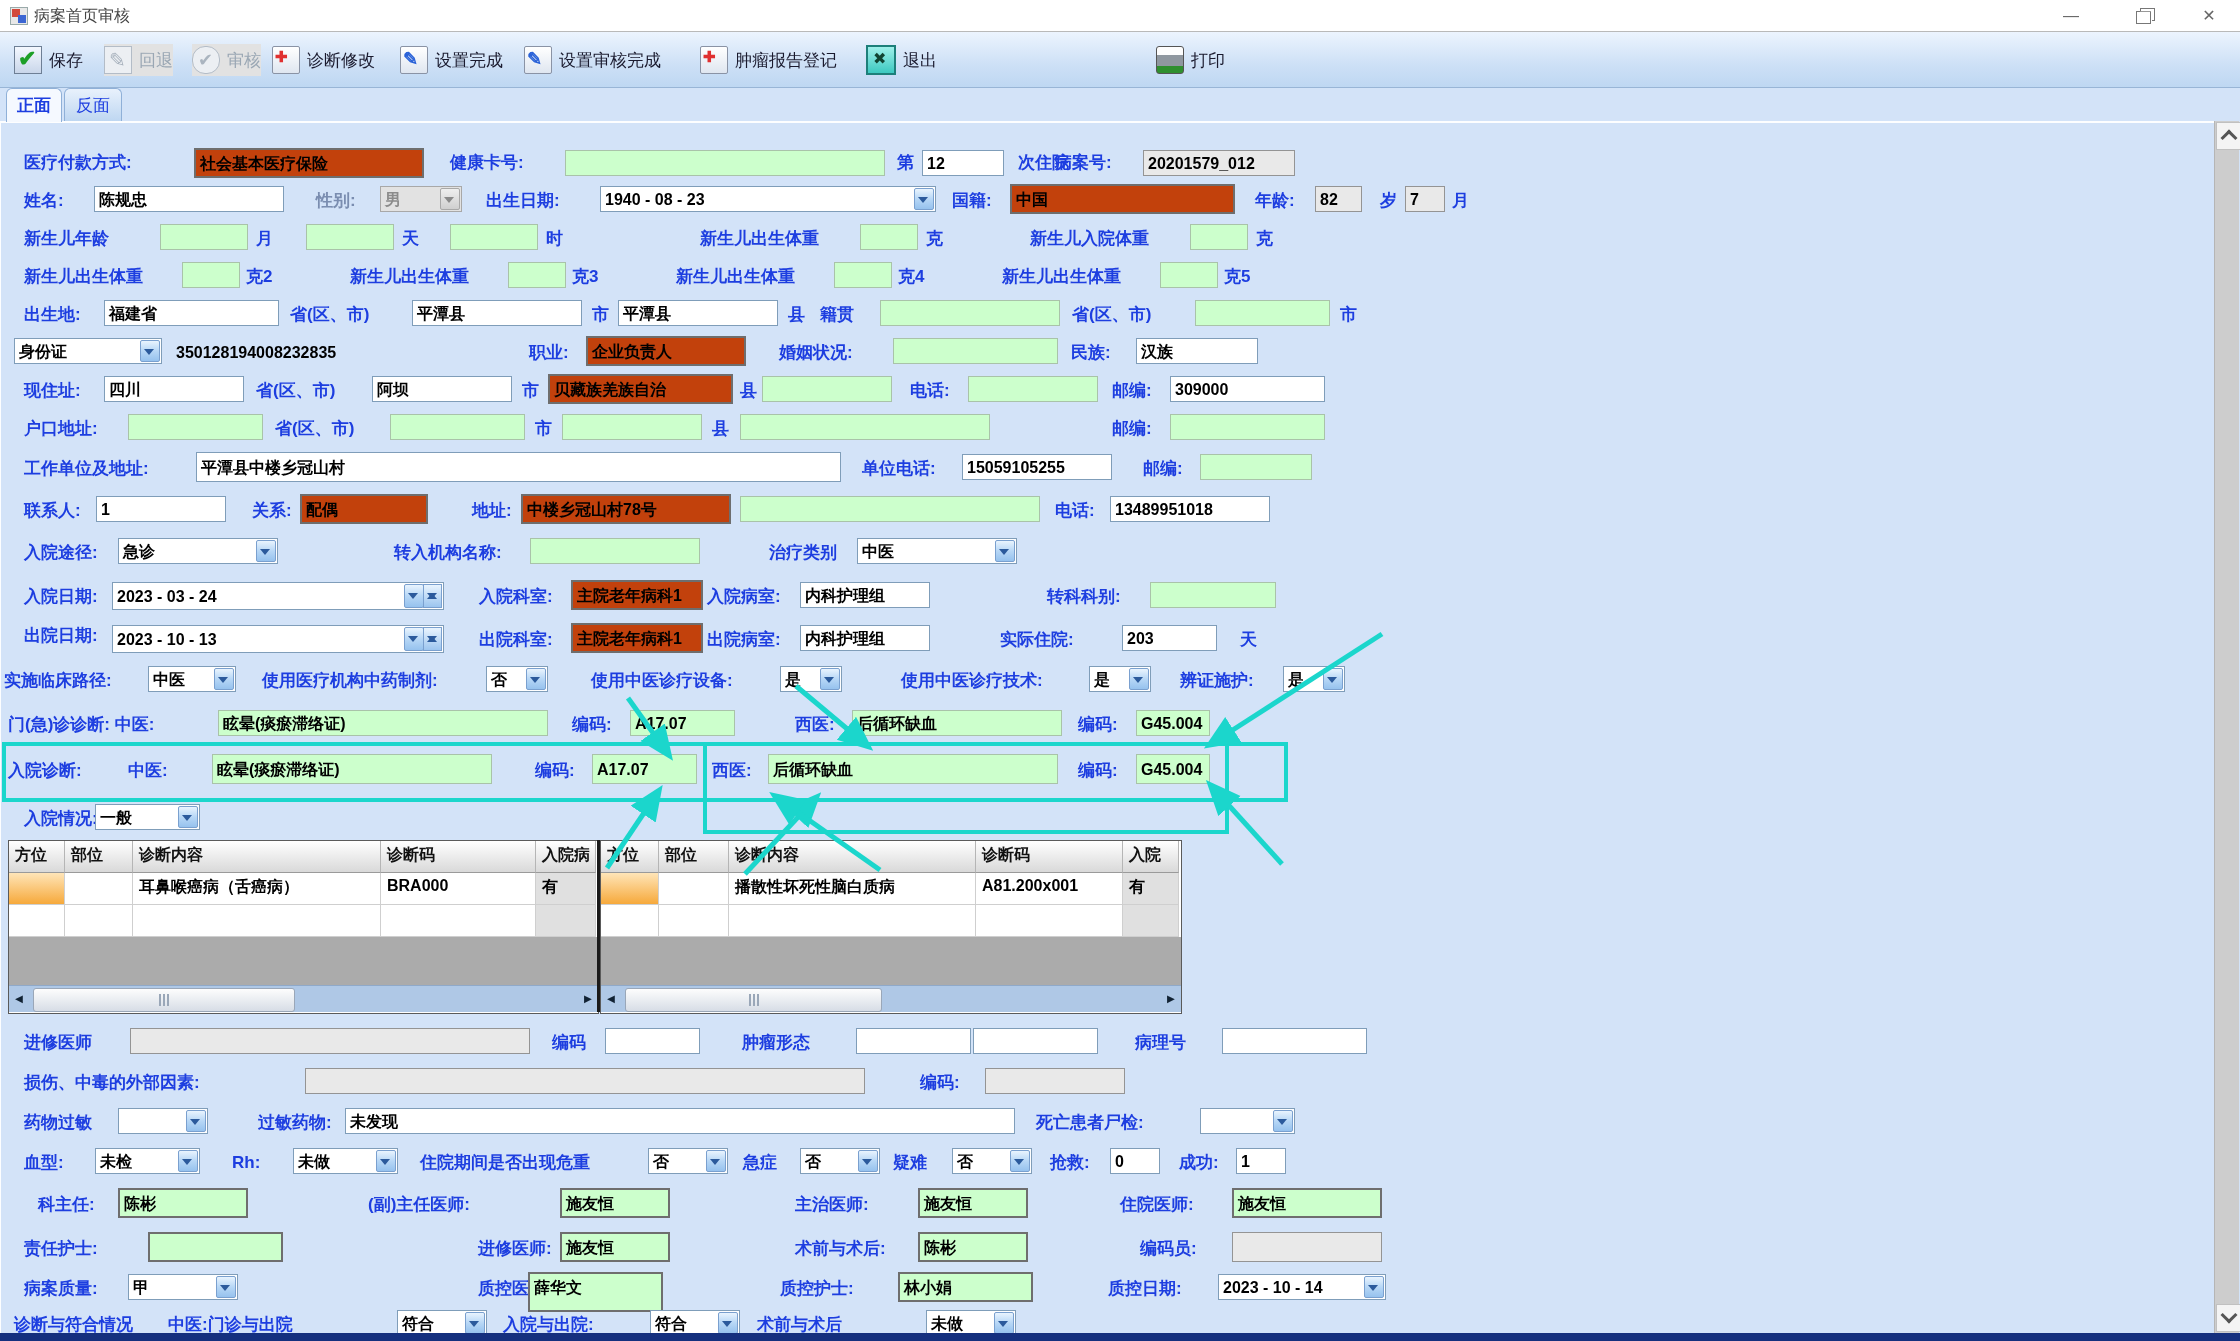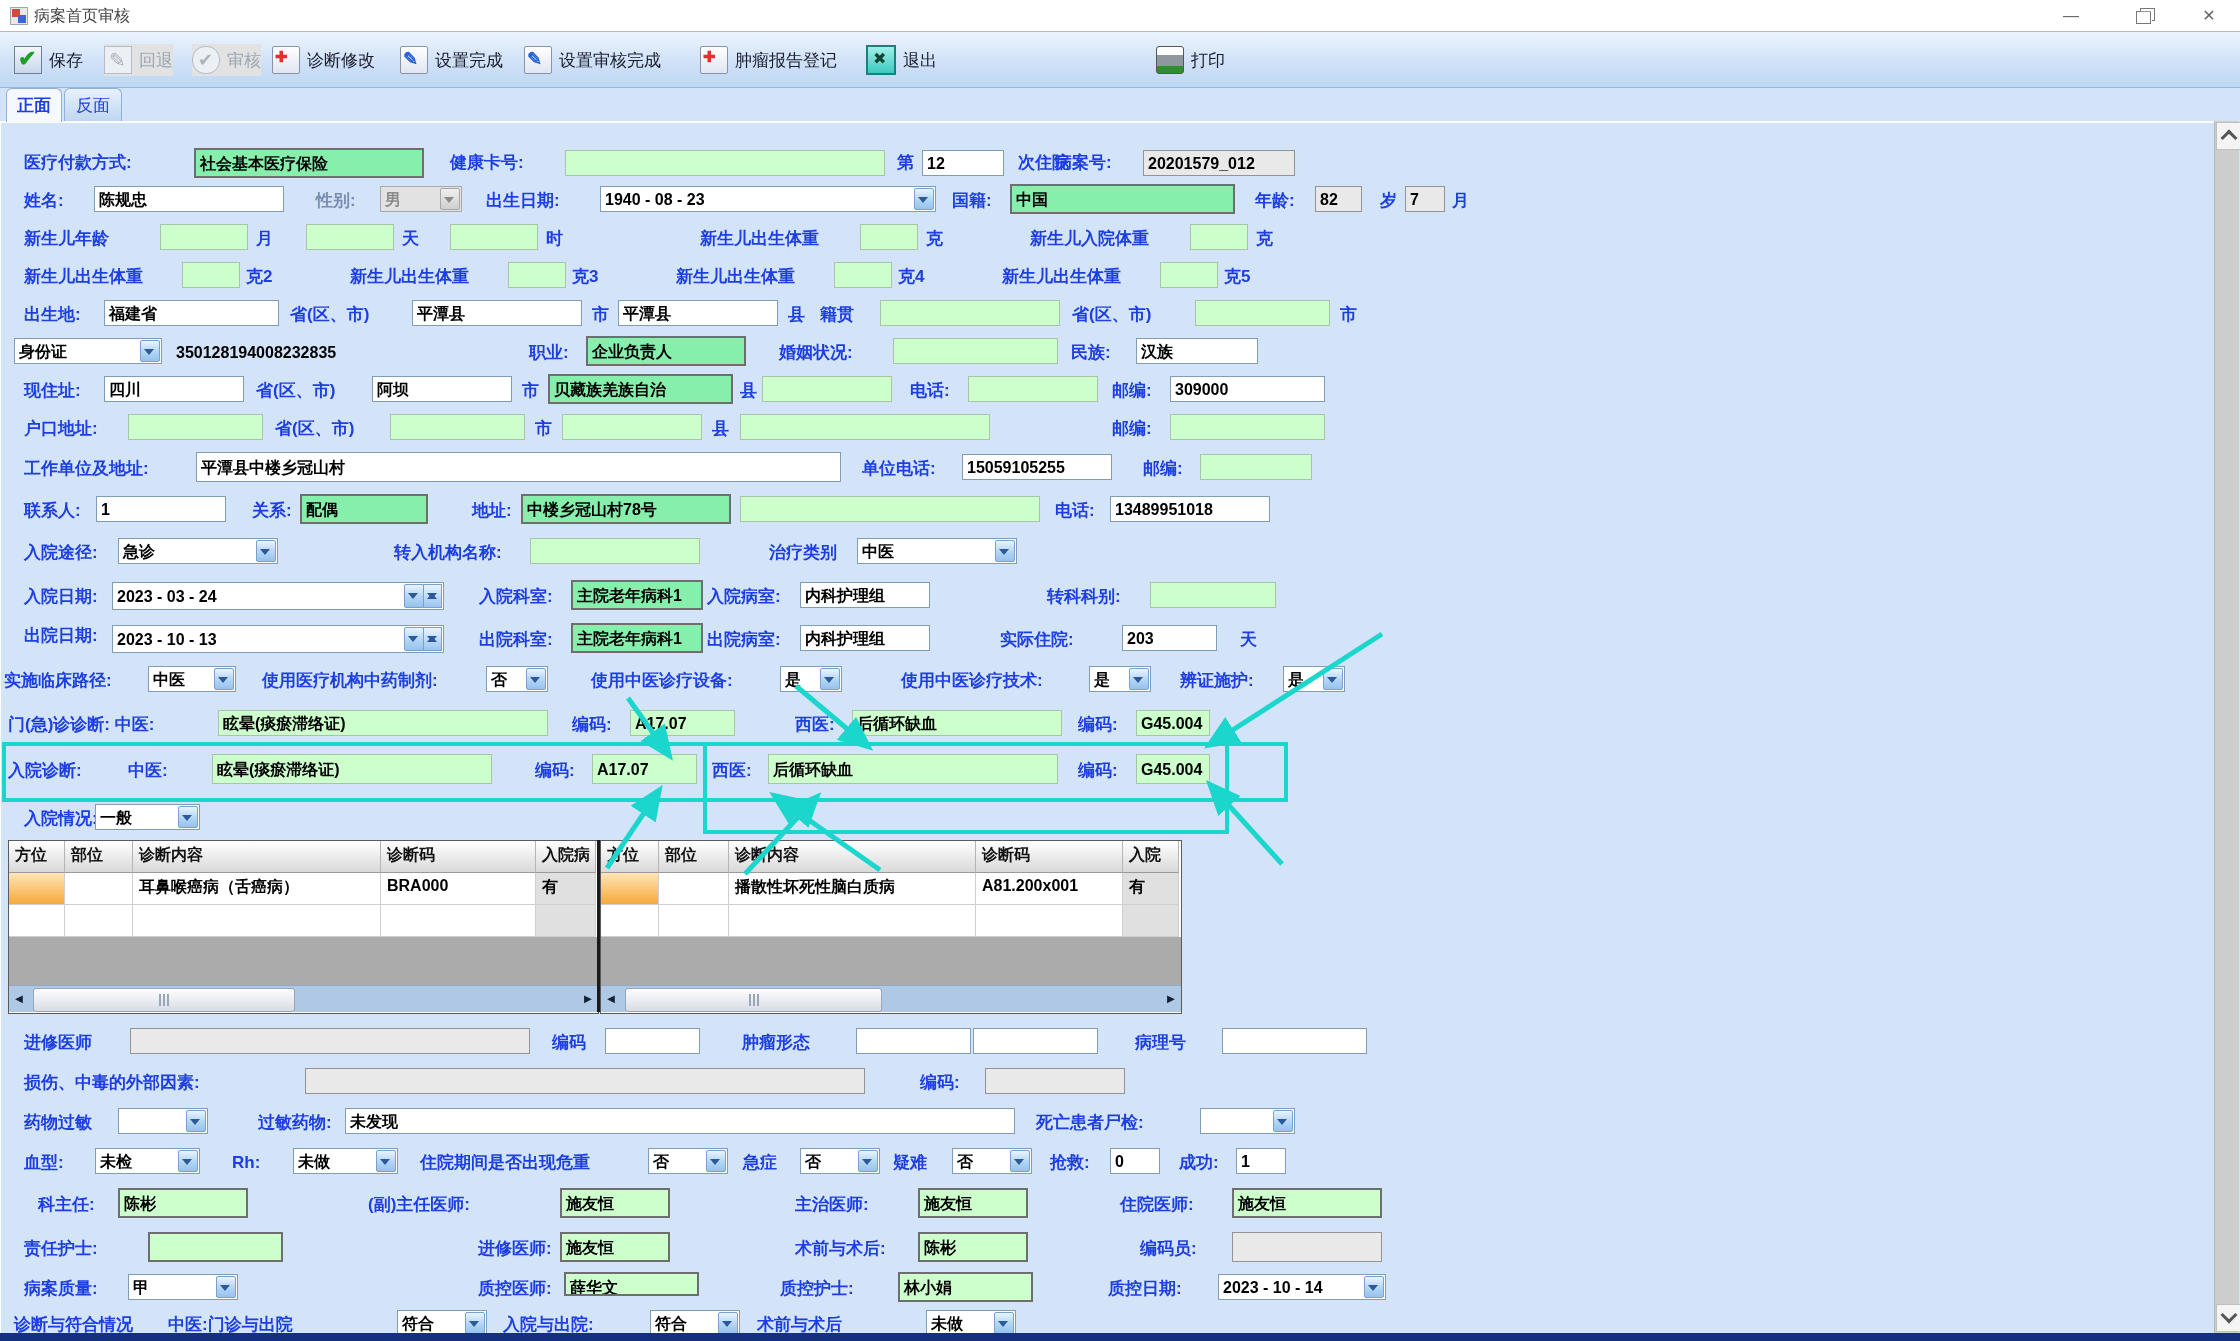--- a/index.html
+++ b/index.html
@@ -33,21 +33,21 @@
 .i-print{background:linear-gradient(#fdfdfd 0 30%,#8f979f 30% 75%,#2f8f2f 75% 100%);border:1px solid #555;border-radius:3px}
 
 .tab{top:88px;height:34px;line-height:34px;text-align:center;font-size:17px;font-weight:bold;color:#1d3ee0;border:1px solid #8fb0d8;border-bottom:none;border-radius:6px 6px 0 0}
 .tab.on{background:#f5f9ff;z-index:3}
 .tab.off{background:linear-gradient(#e8f1fc,#bdd6f1);font-weight:normal}
 .page{left:0;top:121px;width:2214px;height:1212px;background:#d3e3f8;border-top:2px solid #fdfeff;border-left:1px solid #fdfeff}
 
 .lb{position:absolute;font-size:17px;line-height:26px;font-weight:bold;color:#1d3ee0;white-space:nowrap}
 .fd{position:absolute;height:26px;box-sizing:border-box;font-size:16px;line-height:23px;font-weight:bold;color:#000;padding:1px 4px;white-space:nowrap;overflow:hidden}
 .w{background:#fff;border:1px solid #7f9db9}
-.w2{background:#86efac;border:2px solid #6e6e6e}
+.w2{background:#c2410c;border:2px solid #6e6e6e}
 .g{background:#ccffcc;border:1px solid #a9c3a9}
 .g2{background:#ccffcc;border:2px solid #6e6e6e}
 .d{background:#e9e9e9;border:1px solid #949494}
 .cbtn{position:absolute;top:1px;right:1px;bottom:1px;width:18px;background:linear-gradient(#e9f4fe,#b7d7f6 50%,#96c2ee);border:1px solid #7aa0cf;border-radius:2px}
 .cbtn::after{content:"";position:absolute;left:3px;top:8px;border:5px solid transparent;border-top:6px solid #2b5a9c}
 .dis{background:#e2e2e2;color:#8b8b8b}
 .dis .cbtn{background:linear-gradient(#efefef,#cfcfcf);border-color:#a8a8a8}
 .dis .cbtn::after{border-top-color:#8a8a8a}
 .spn{position:absolute;top:1px;right:20px;bottom:1px;width:17px;background:linear-gradient(#e9f4fe,#9cc5ef);border:1px solid #7aa0cf}
 .spn::before{content:"";position:absolute;left:3px;top:3px;border:5px solid transparent;border-bottom:6px solid #2b5a9c}
@@ -404,21 +404,21 @@
 <span class="lb" style="left:478px;top:1236px">进修医师:</span>
 <div class="fd g2" style="left:560px;top:1232px;width:110px;height:30px;line-height:25px">施友恒</div>
 <span class="lb" style="left:795px;top:1236px">术前与术后:</span>
 <div class="fd g2" style="left:918px;top:1232px;width:110px;height:30px;line-height:25px">陈彬</div>
 <span class="lb" style="left:1140px;top:1236px">编码员:</span>
 <div class="fd d" style="left:1232px;top:1232px;width:150px;height:30px"></div>
 
 <span class="lb" style="left:24px;top:1276px">病案质量:</span>
 <div class="fd w" style="left:128px;top:1274px;width:110px;padding-right:20px"><span>甲</span><i class="cbtn"></i></div>
 <span class="lb" style="left:478px;top:1276px">质控医师:</span>
-<div class="fd g2" style="left:564px;top:1272px;width:135px;height:24px;line-height:25px">薛华文</div>
+<div class="fd g2" style="left:528px;top:1272px;width:135px;height:40px;line-height:25px">薛华文</div>
 <span class="lb" style="left:780px;top:1276px">质控护士:</span>
 <div class="fd g2" style="left:898px;top:1272px;width:135px;height:30px;line-height:25px">林小娟</div>
 <span class="lb" style="left:1108px;top:1276px">质控日期:</span>
 <div class="fd w" style="left:1218px;top:1274px;width:168px;padding-right:22px"><span>2023 - 10 - 14</span><i class="cbtn"></i></div>
 
 <span class="lb" style="left:14px;top:1312px">诊断与符合情况</span>
 <span class="lb" style="left:168px;top:1312px">中医:门诊与出院</span>
 <div class="fd w" style="left:397px;top:1310px;width:90px;padding-right:20px"><span>符合</span><i class="cbtn"></i></div>
 <span class="lb" style="left:503px;top:1312px">入院与出院:</span>
 <div class="fd w" style="left:650px;top:1310px;width:90px;padding-right:20px"><span>符合</span><i class="cbtn"></i></div>

